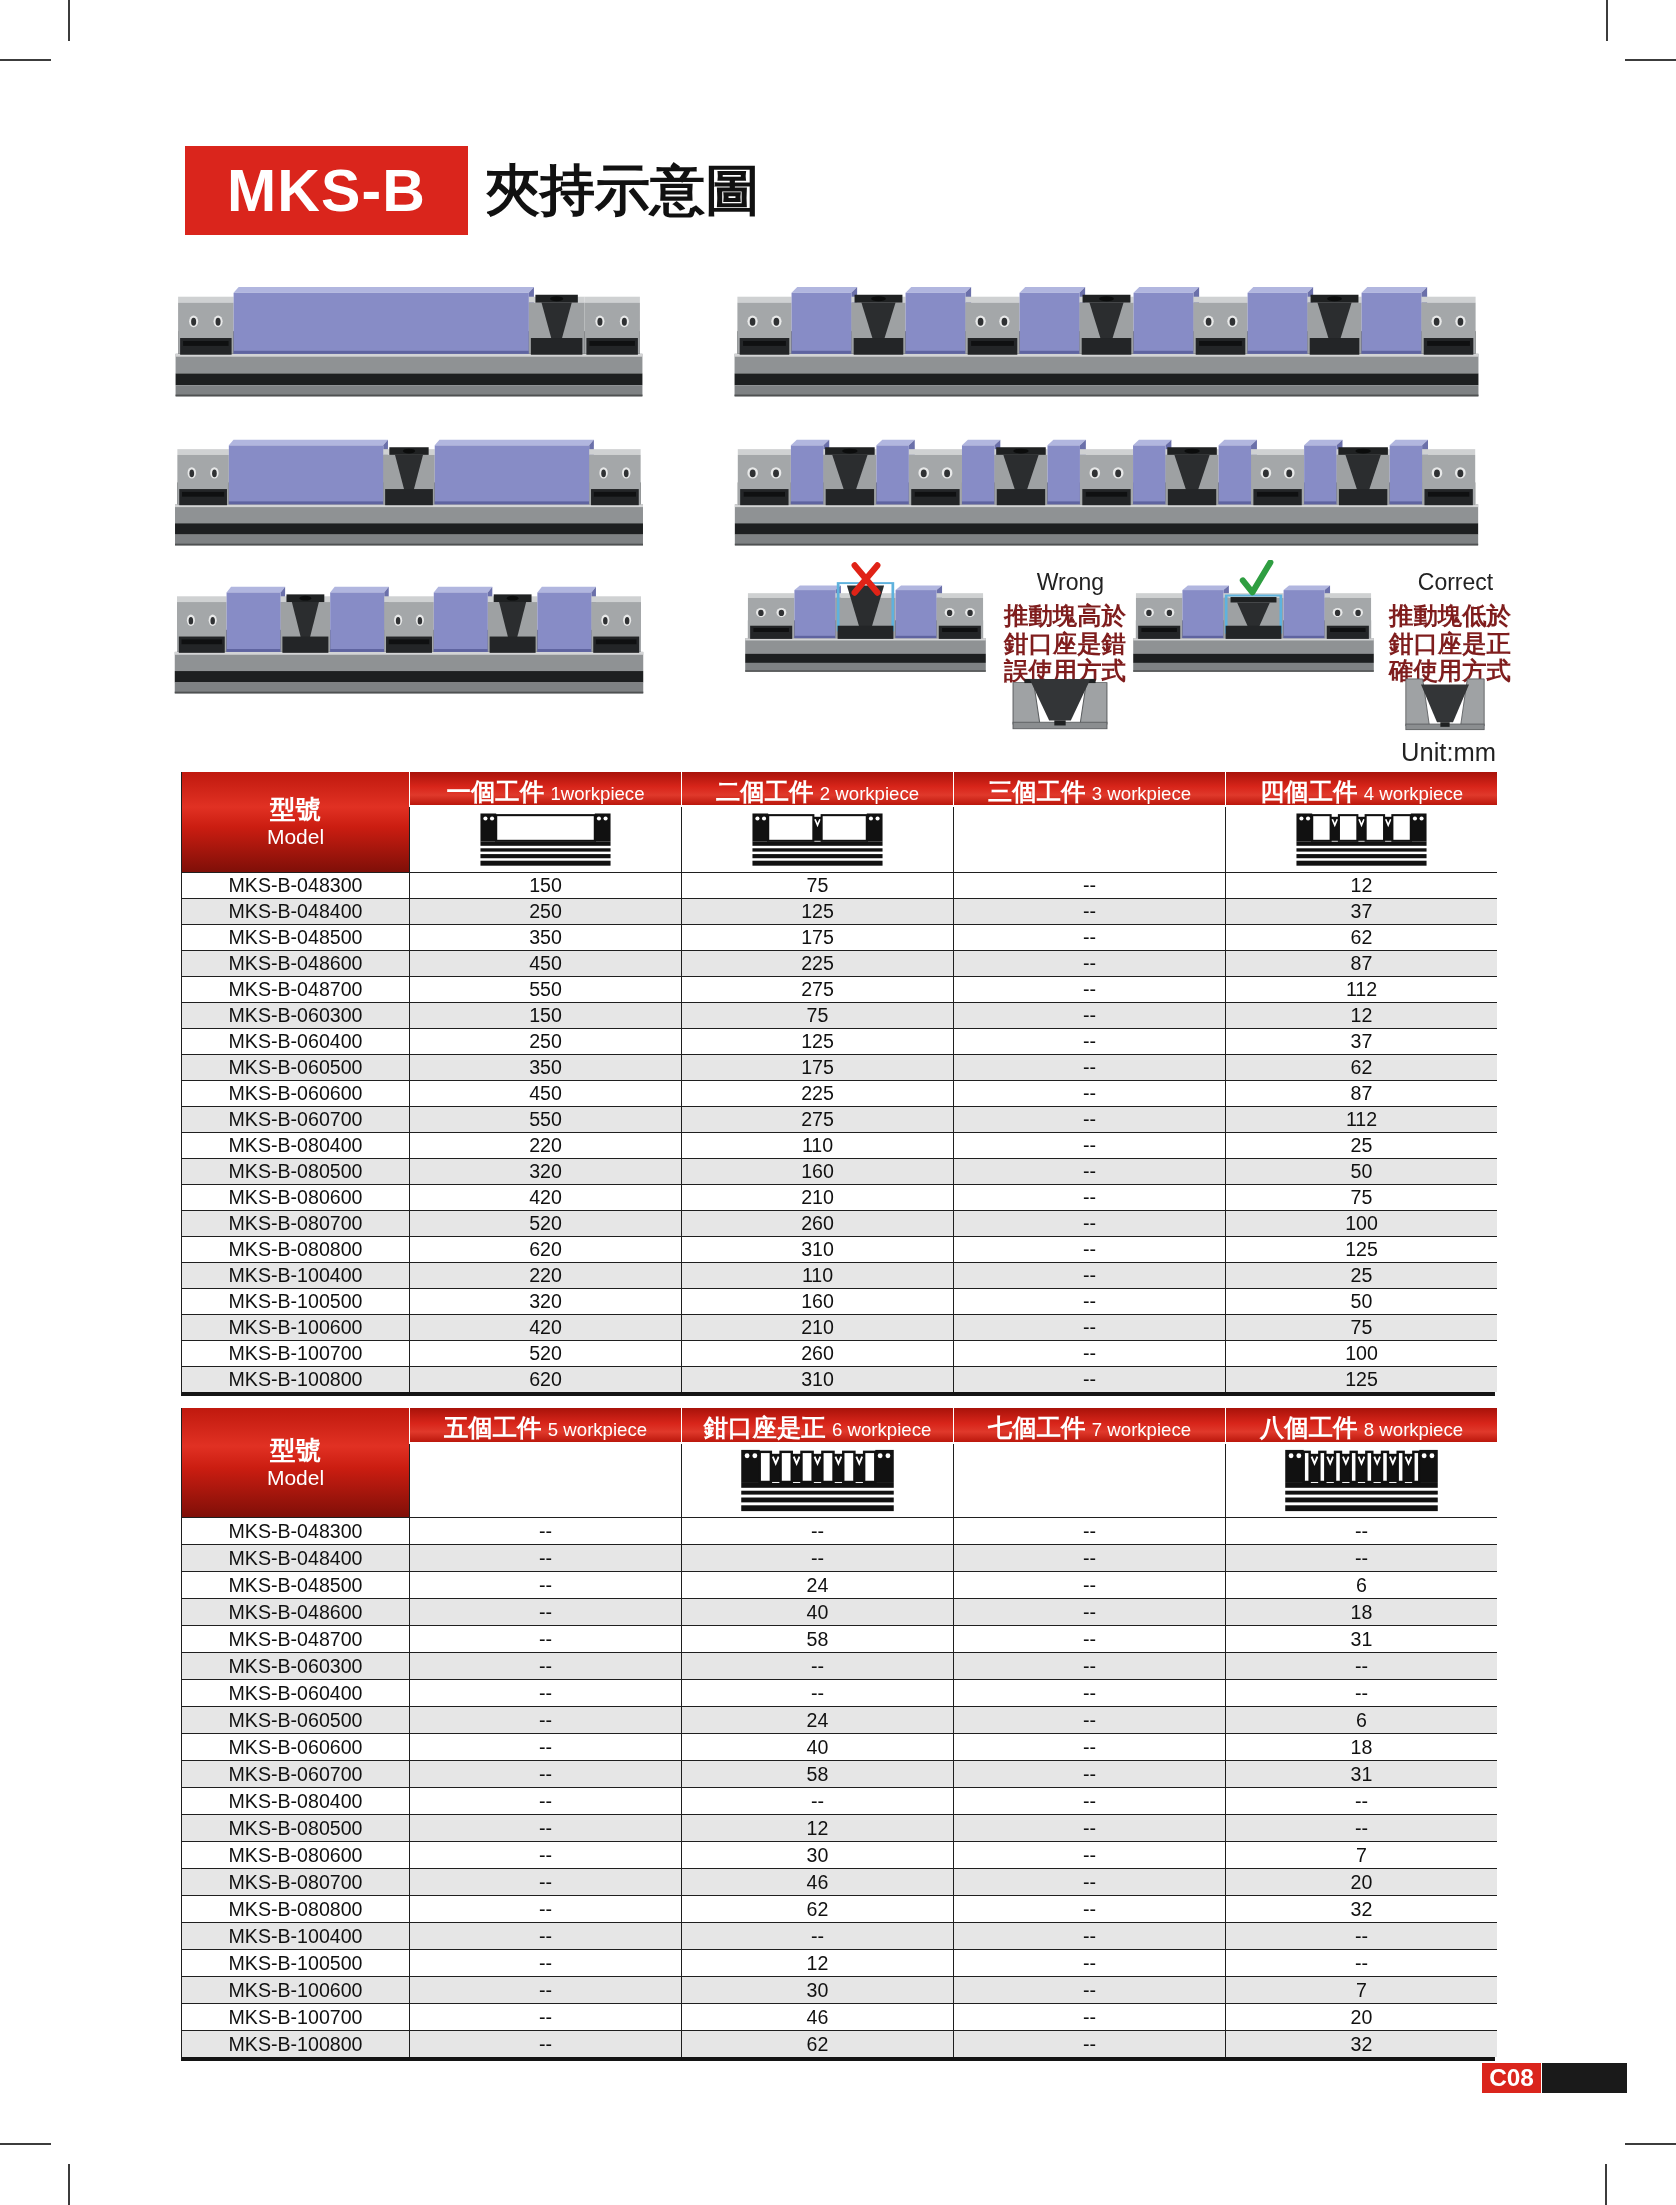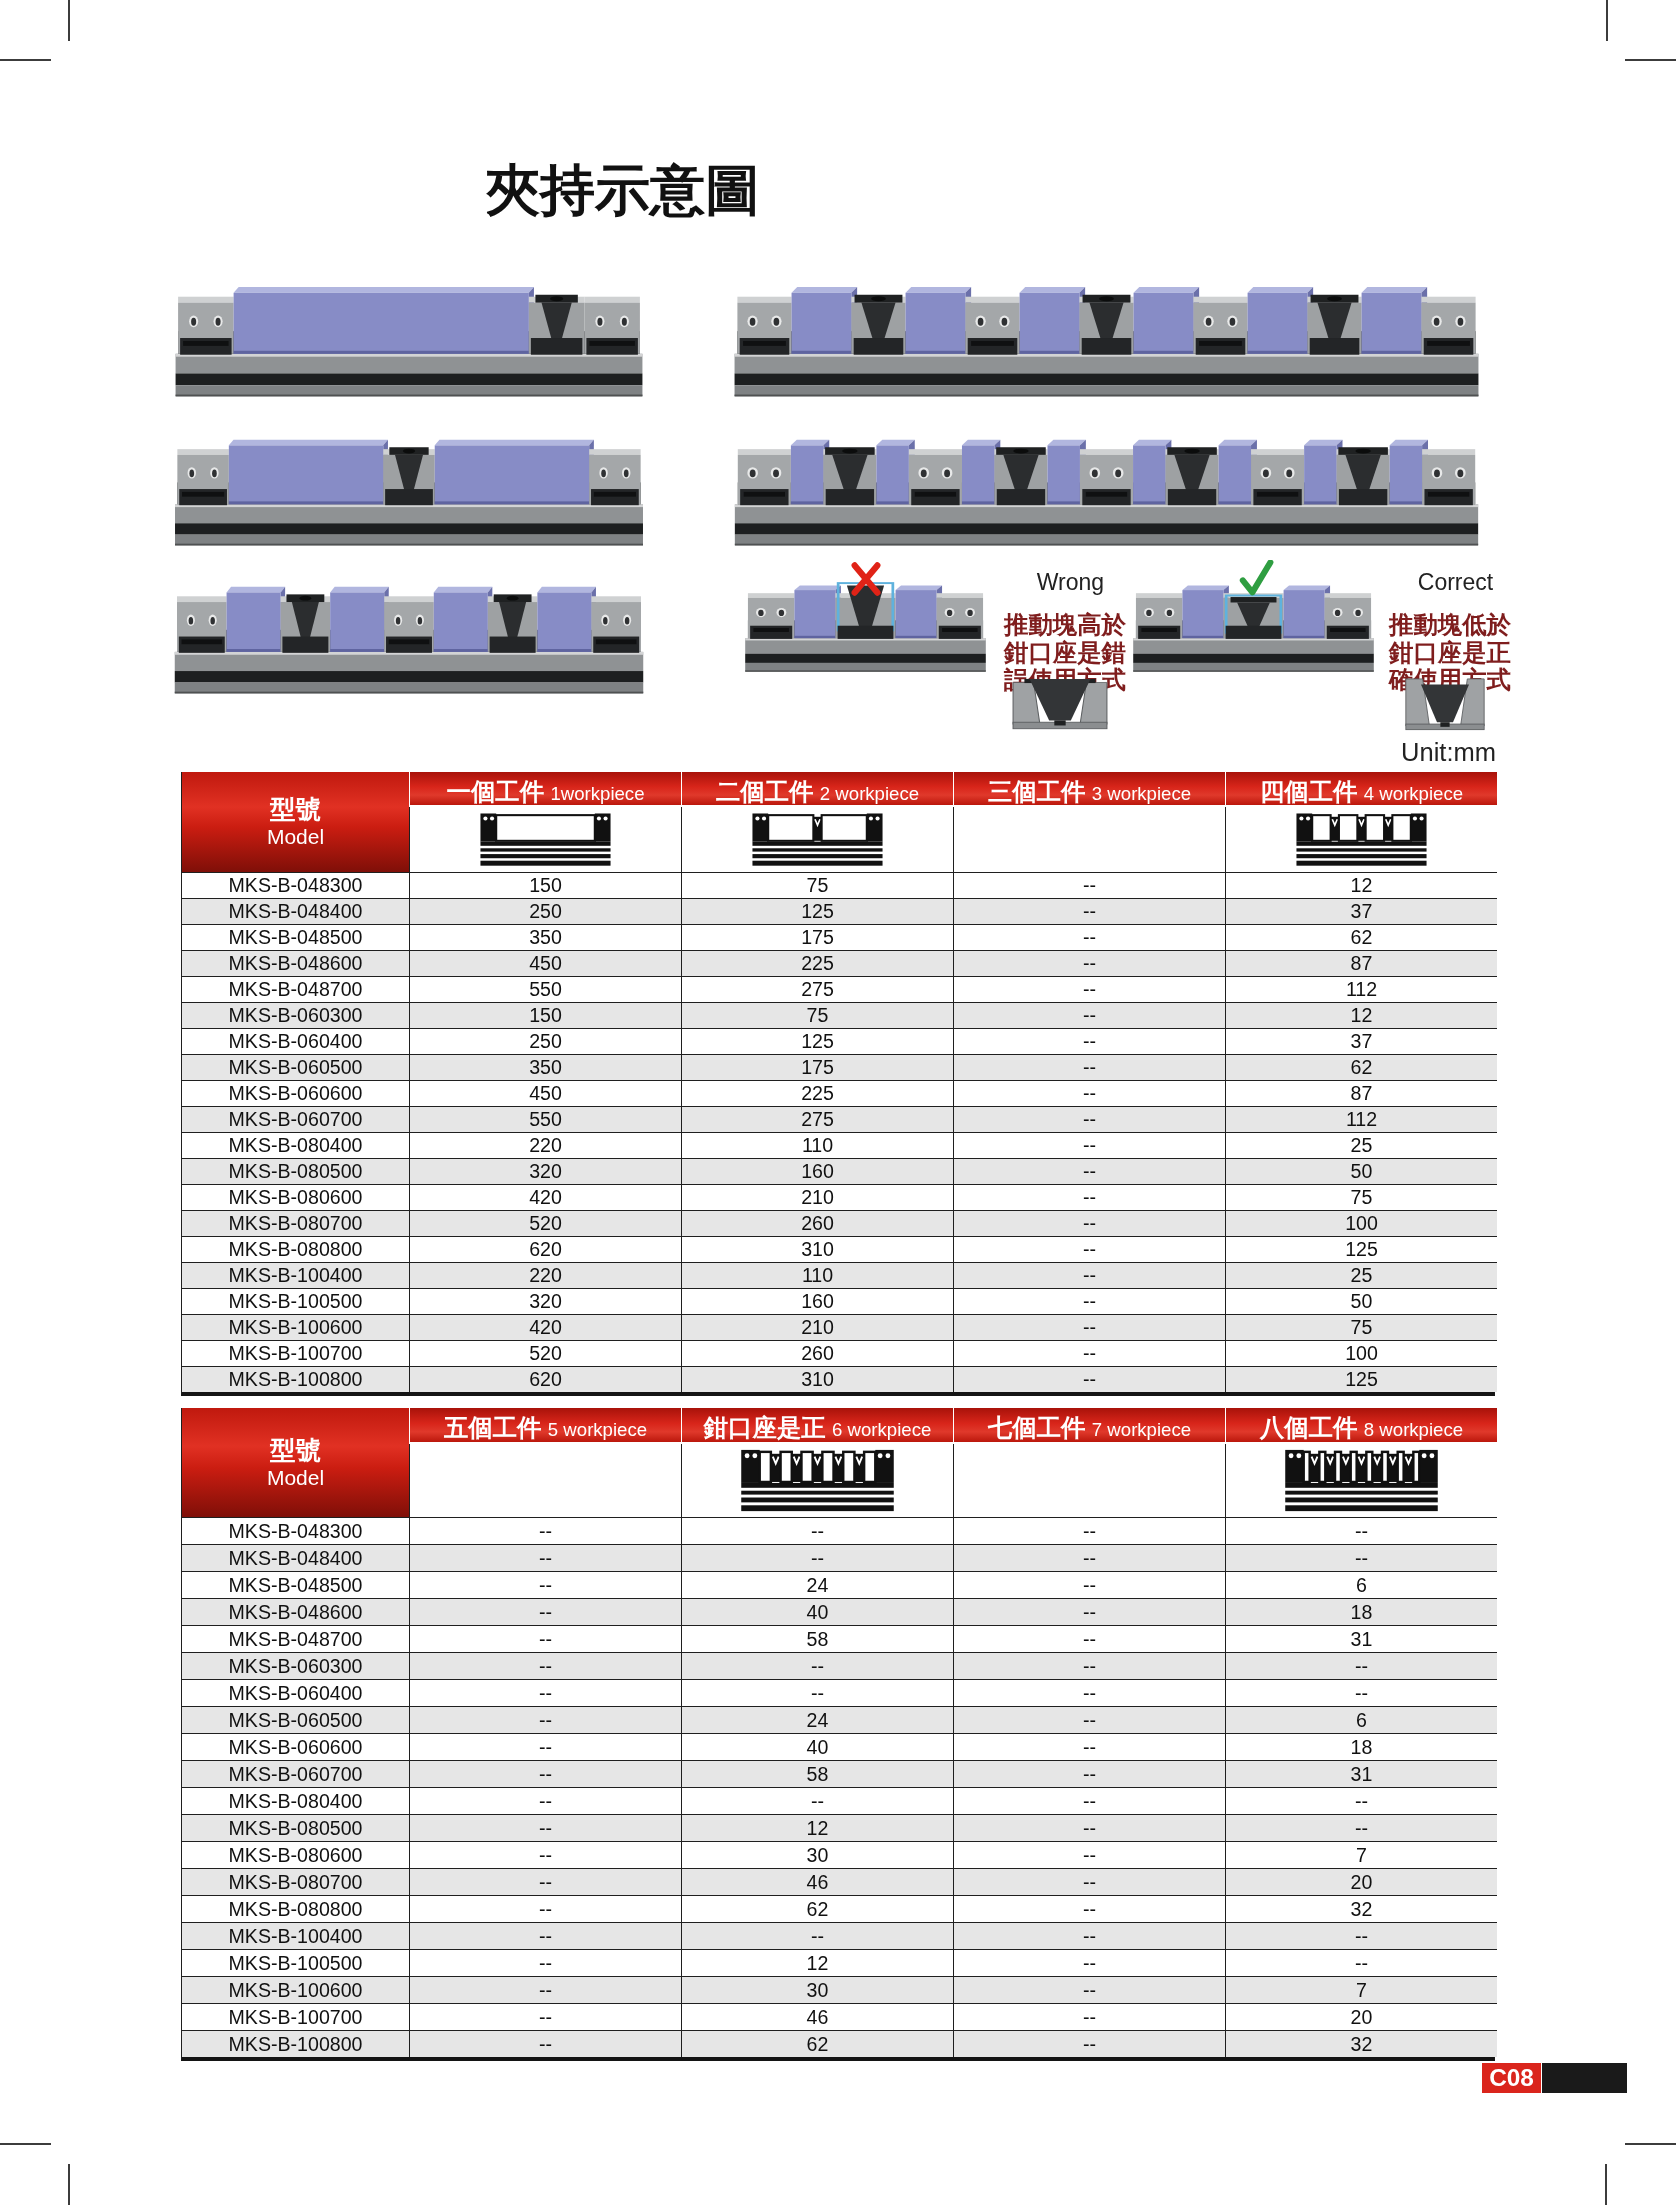--- a/index.html
+++ b/index.html
@@ -11,21 +11,21 @@
          display:flex;align-items:center;justify-content:center;}
   .badge span{color:#fff;font-size:59px;font-weight:bold;letter-spacing:1.1px;}
   .titlebar{position:absolute;left:485px;top:146px;height:89px;display:flex;align-items:center;gap:15px;}
   .title-cn{font-size:55px;font-weight:600;color:#111;}
   .title-en{font-size:49px;font-weight:500;color:#111;letter-spacing:-0.5px;}
   
   .fig{position:absolute;}
   .fig svg{width:100%;height:100%;display:block;}
   
   .note{position:absolute;width:133px;}
-  .note .nlabel{font-size:23px;color:#222;text-align:center;margin-bottom:15px;}
+  .note .nlabel{font-size:23px;color:#222;text-align:center;margin-bottom:6px;}
   .note .nline{font-size:24.4px;font-weight:600;color:#7f1d1d;line-height:27.6px;white-space:nowrap;}
   .mark{position:absolute;}
   
   .unit{position:absolute;top:738px;left:1263px;width:233px;text-align:right;font-size:25.5px;color:#222;}
   
   .tbl{position:absolute;display:grid;border-left:1.6px solid #1f1f1f;border-right:1.6px solid #1f1f1f;
        border-bottom:4.8px solid #141414;box-sizing:border-box;}
   .tbl > div{box-sizing:border-box;}
   .mcell{grid-column:1;grid-row:1 / 3;background:linear-gradient(180deg,#c0190e 0%,#e13123 35%,#cb1d11 55%,#7f0f08 100%);
          display:flex;flex-direction:column;align-items:center;justify-content:center;color:#fff;}
@@ -53,20 +53,23 @@
 
   <div class="cm" style="left:68px;top:0;width:2.1px;height:41px;"></div>
   <div class="cm" style="left:0;top:59px;width:51px;height:2.1px;"></div>
   <div class="cm" style="left:1606px;top:0;width:2.1px;height:41px;"></div>
   <div class="cm" style="left:1625px;top:59px;width:51px;height:2.1px;"></div>
   <div class="cm" style="left:0;top:2143px;width:51px;height:2.1px;"></div>
   <div class="cm" style="left:68px;top:2164px;width:2.1px;height:41px;"></div>
   <div class="cm" style="left:1625px;top:2143px;width:51px;height:2.1px;"></div>
   <div class="cm" style="left:1605px;top:2164px;width:2.1px;height:41px;"></div>
 
+  <div class="badge">
+    <span>MKS-B</span>
+  </div>
   <div class="titlebar">
     <span class="title-cn">夾持示意圖</span>
   </div>
 
   <div class="fig" id="fig1" style="left:168px; top:280px; width:482px; height:118px;">
       <svg viewBox="0 0 955 240" preserveAspectRatio="none">
         <rect x="15" y="150" width="925" height="40" fill="#8f9294"></rect>
         <rect x="15" y="150" width="925" height="6" fill="#d3d4d5"></rect>
         <rect x="15" y="190" width="925" height="24" fill="#1d1f20"></rect>
         <rect x="15" y="214" width="925" height="22" fill="#7f8284"></rect>

